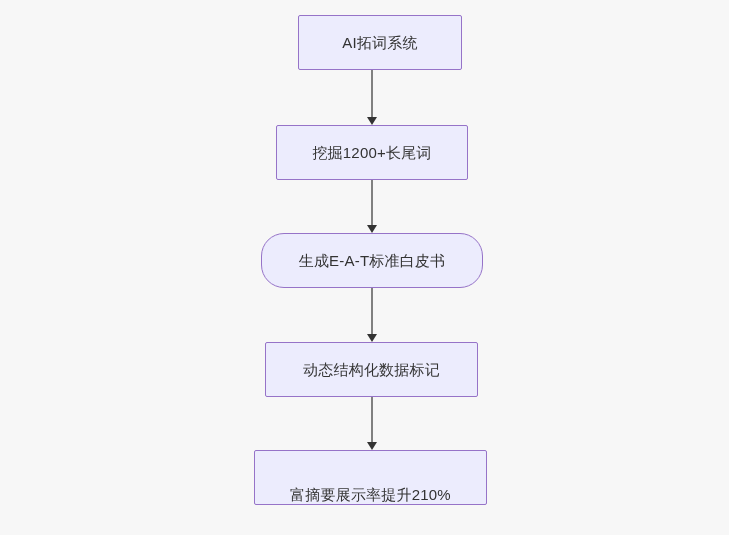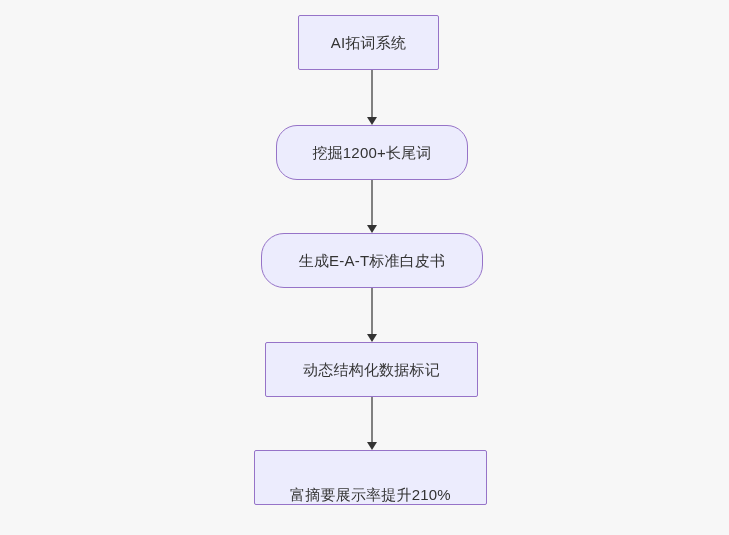--- a/index.html
+++ b/index.html
@@ -58,30 +58,30 @@
     border-left: 5px solid transparent;
     border-right: 5px solid transparent;
     border-top: 8px solid #333333;
   }
 </style>
 </head>
 <body>
 
 <div id="flowchart">
 
-  <div class="node" style="left:298px; top:15px; width:141px; height:55px;">
+  <div class="node" style="left:298px; top:15px; width:164px; height:55px;">
     <span class="node-label">AI拓词系统</span>
   </div>
 
   <div class="edge" style="left:372px; top:70px;">
     <div class="edge-line" style="height:47px;"></div>
     <div class="edge-arrow" style="top:47px;"></div>
   </div>
 
-  <div class="node" style="left:276px; top:125px; width:192px; height:55px;border-radius:21px;">
+  <div class="node" style="left:276px; top:125px; width:192px; height:55px;">
     <span class="node-label">挖掘1200+长尾词</span>
   </div>
 
   <div class="edge" style="left:372px; top:180px;">
     <div class="edge-line" style="height:45px;"></div>
     <div class="edge-arrow" style="top:45px;"></div>
   </div>
 
   <div class="node" style="left:261px; top:233px; width:222px; height:55px;border-radius:23px;">
     <span class="node-label">生成E-A-T标准白皮书</span>

